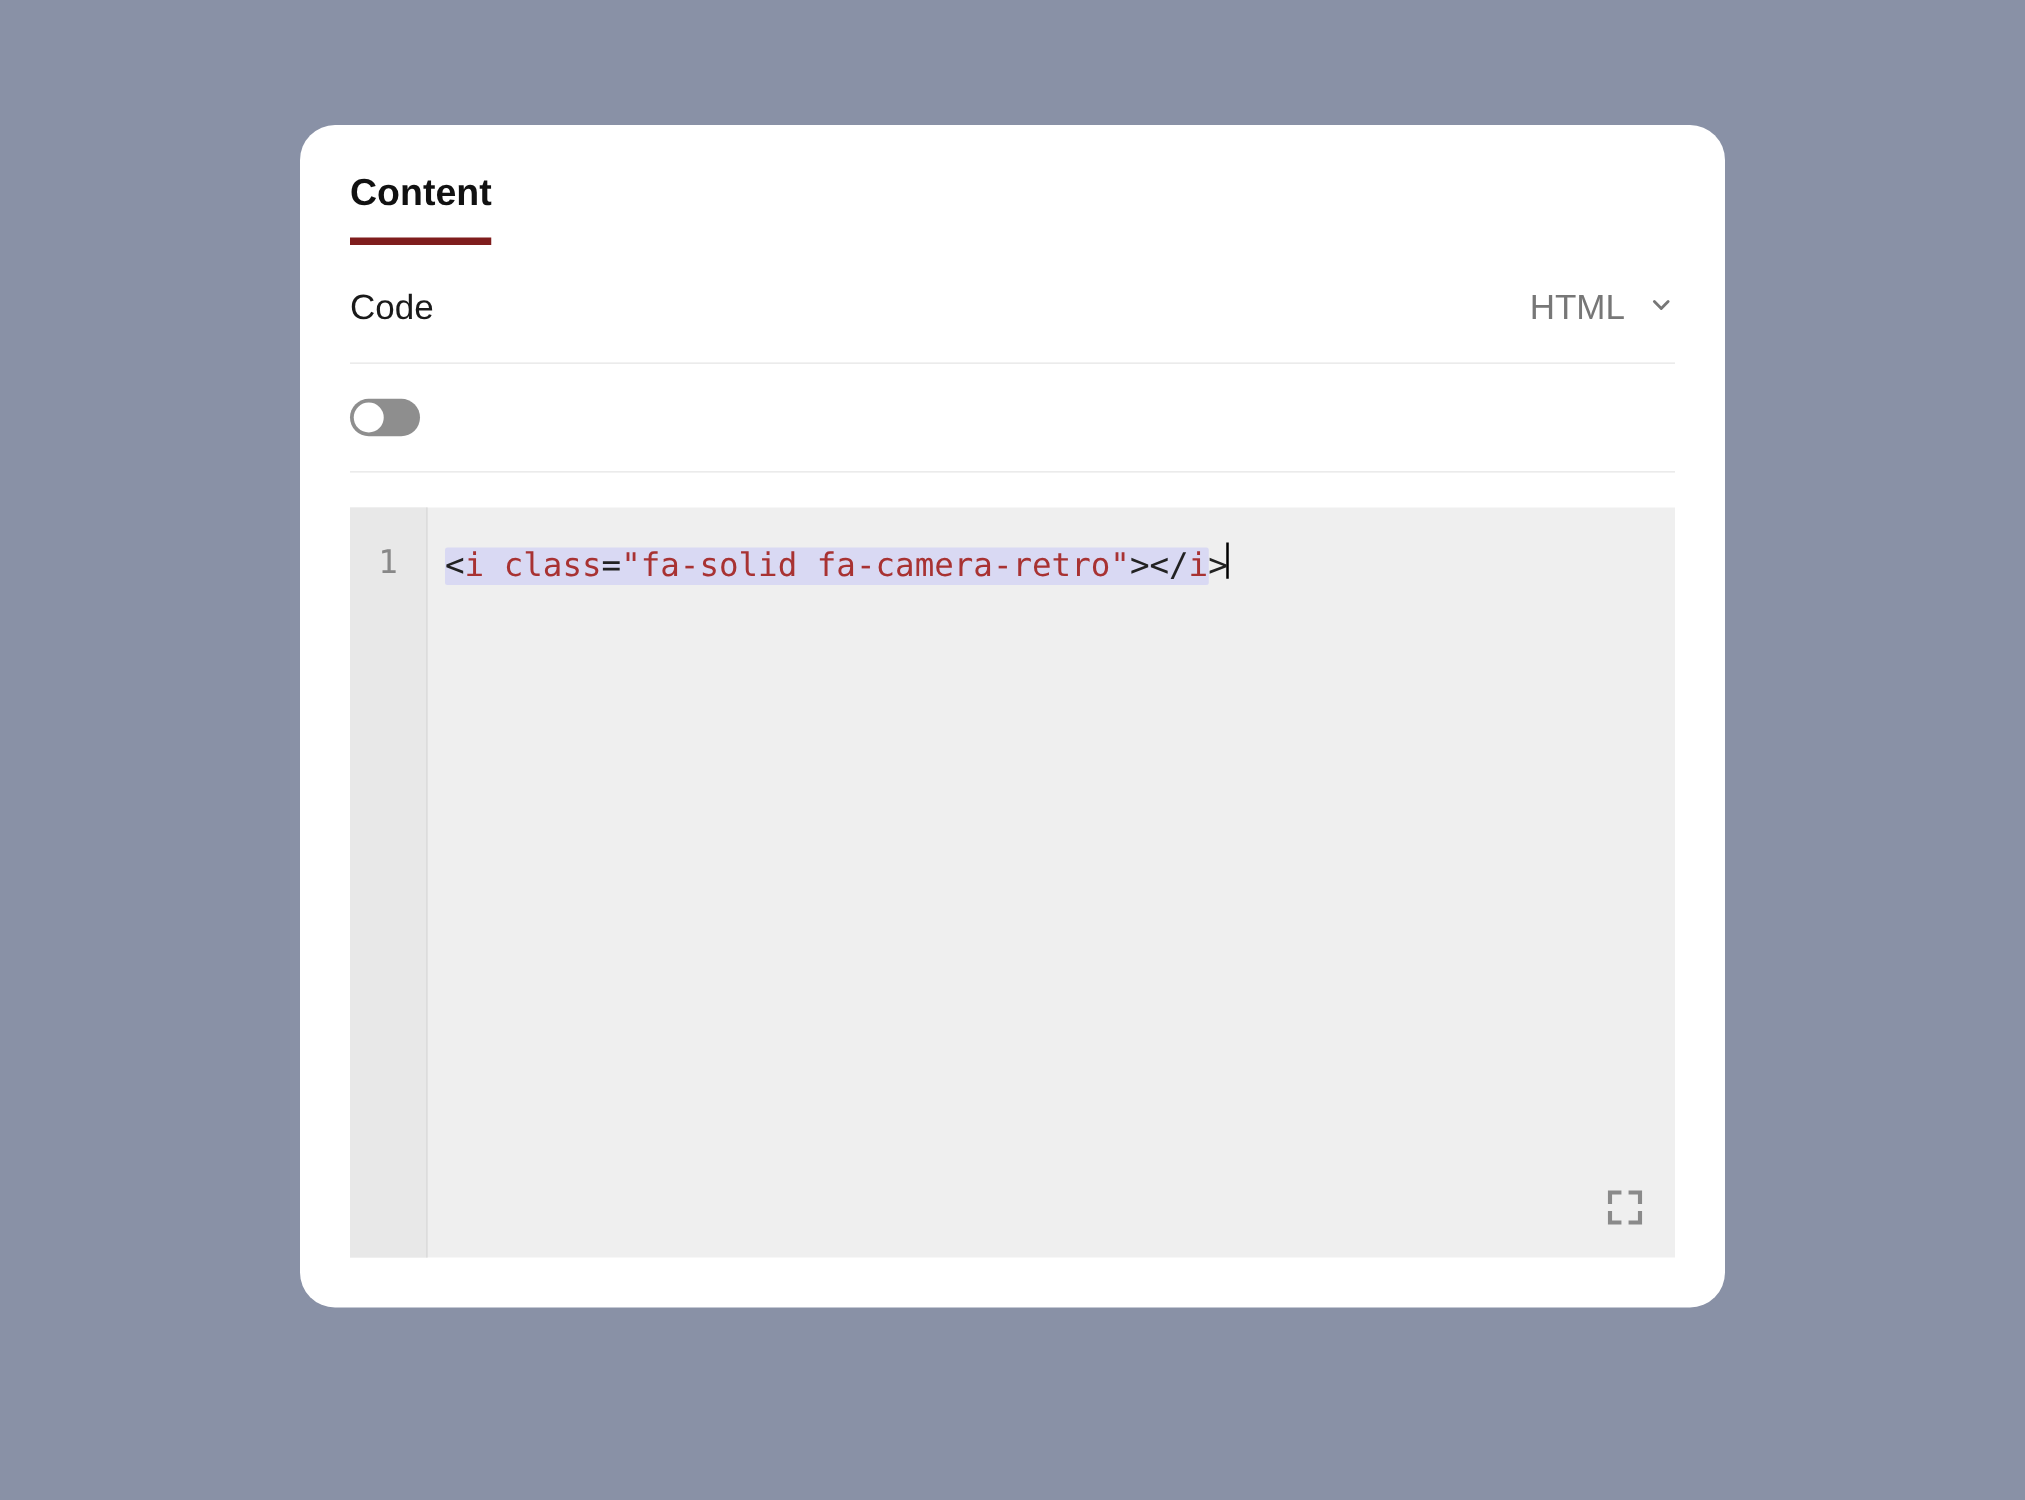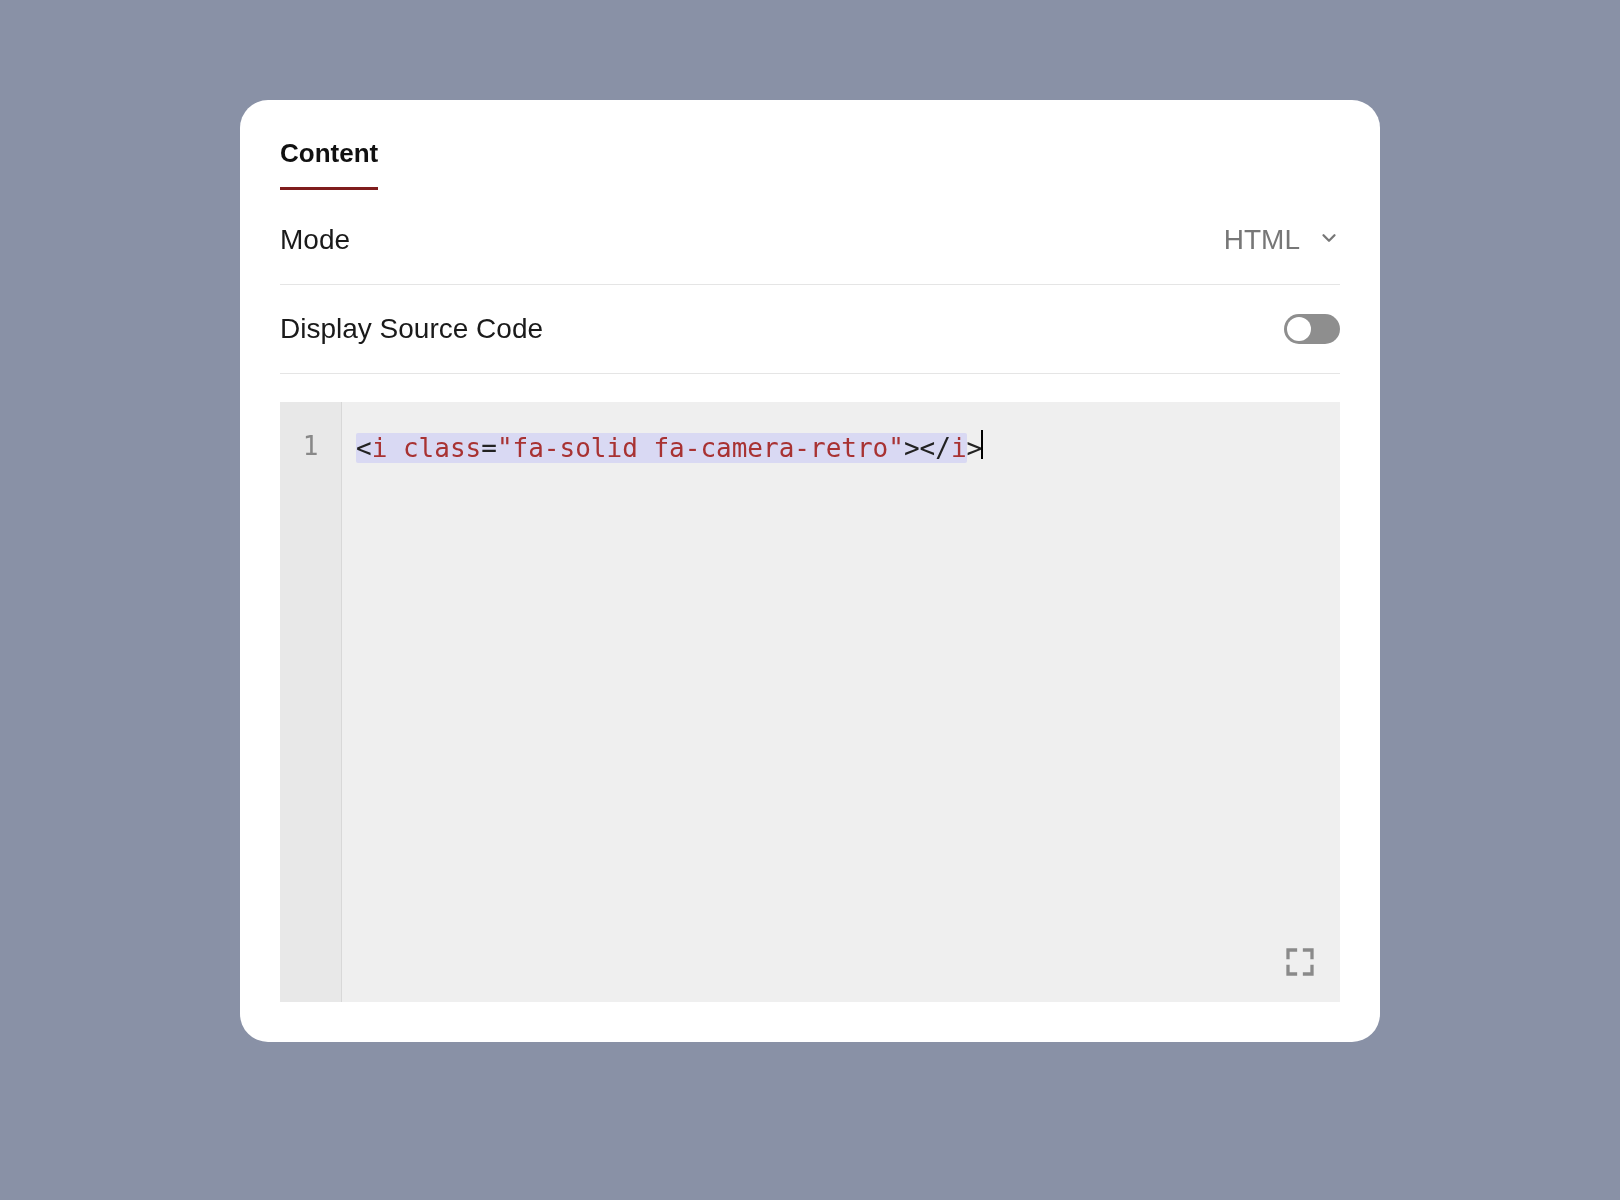--- a/index.html
+++ b/index.html
@@ -23,25 +23,25 @@
     border-radius: 28px;
     padding: 38px 40px 40px 40px;
   }
   .tabs-row {
     display: flex;
     gap: 10px;
     border-bottom: none;
     margin-bottom: 6px;
   }
   .tab {
-    font-size: 26px;
+    font-size: 30px;
     font-weight: 600;
     color: #111;
     padding: 0 0 18px 0;
-    border-bottom: 3px solid #7f1d1d;
+    border-bottom: 6px solid #7f1d1d;
     cursor: pointer;
   }
   .setting-row {
     display: flex;
     align-items: center;
     justify-content: space-between;
     padding: 28px 0;
     border-bottom: 1px solid #e5e5e5;
   }
   .setting-row:first-of-type {
@@ -144,33 +144,32 @@
 </head>
 <body>
 
 <div class="panel">
 
   <div class="tabs-row">
     <div class="tab">Content</div>
   </div>
 
   <div class="setting-row">
-    <div class="setting-label">Mode</div>
+    <div class="setting-label">Code</div>
     <div class="mode-select">
       <span>HTML</span>
       <span>
         <svg viewBox="0 0 24 24" fill="none" stroke="currentColor" stroke-width="2.5" stroke-linecap="round" stroke-linejoin="round">
             <polyline points="6 9 12 15 18 9"></polyline>
           </svg>
       </span>
     </div>
   </div>
 
   <div class="setting-row">
-    <div class="setting-label">Display Source Code</div>
     <div class="toggle"></div>
   </div>
 
   <div class="editor">
     <div class="gutter">
       <div class="ln">1</div>
     </div>
     <div class="code-area">
       <div class="code-line" id="code-line"><span class="sel"><span class="tok-bracket">&lt;</span><span class="tok-tag">i</span><span> </span><span class="tok-attr">class</span><span class="tok-eq">=</span><span class="tok-str">"fa-solid fa-camera-retro"</span><span class="tok-bracket">&gt;</span><span class="tok-bracket">&lt;</span><span class="tok-bracket">/</span><span class="tok-tag">i</span></span><span class="tok-bracket">&gt;</span><span class="caret"></span></div>
     </div>

